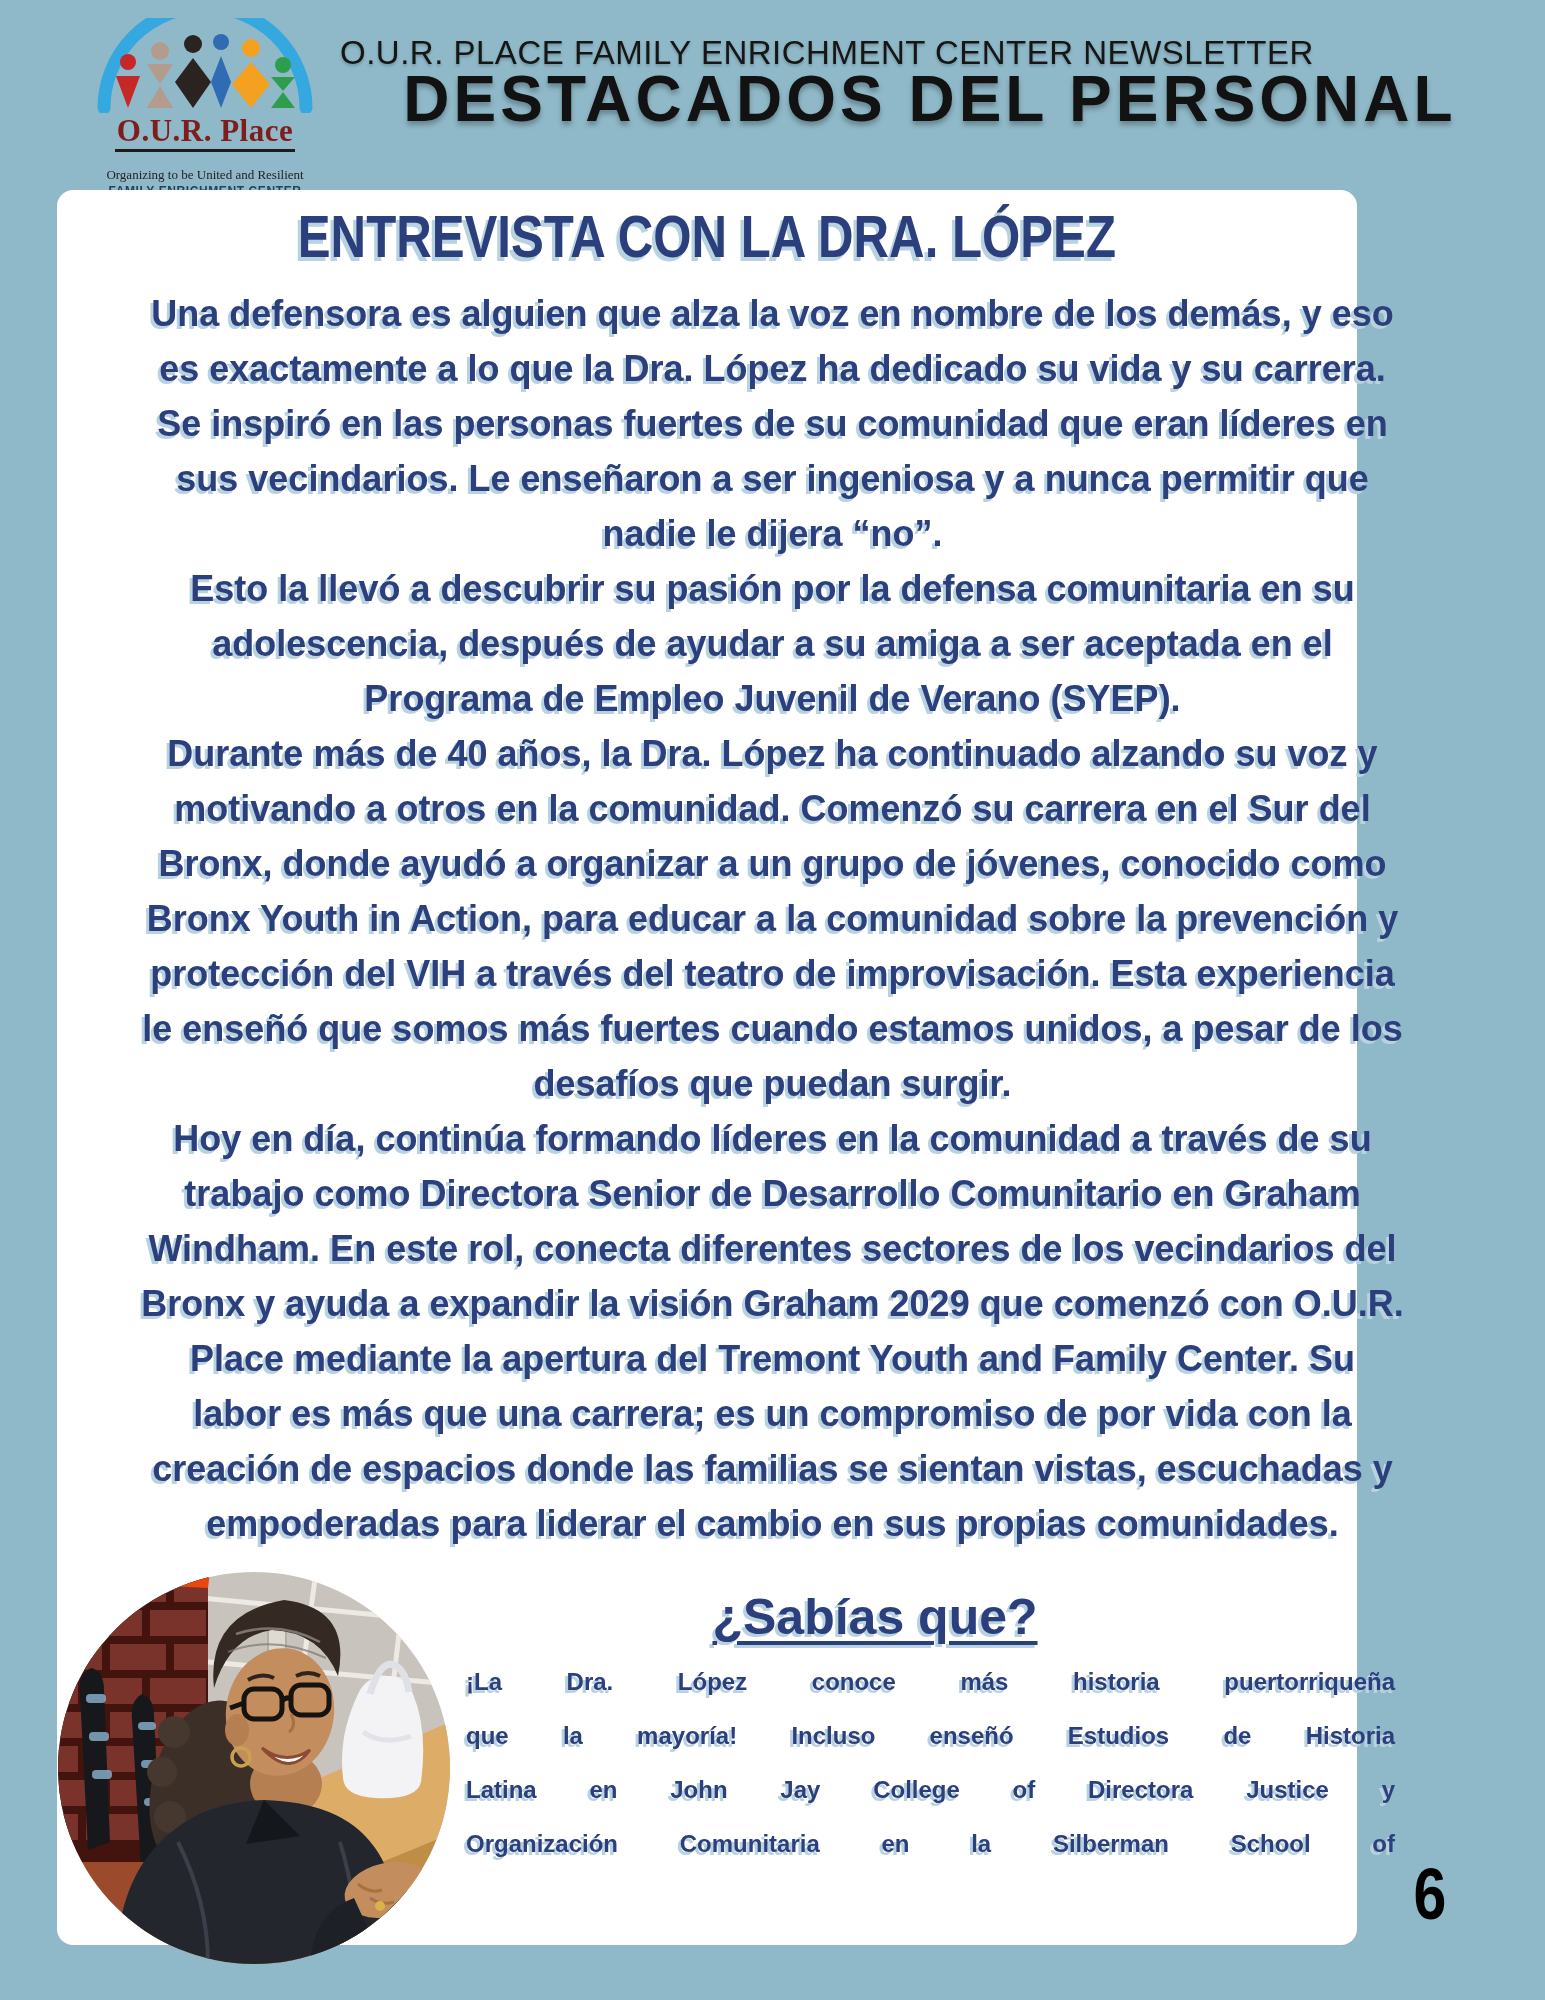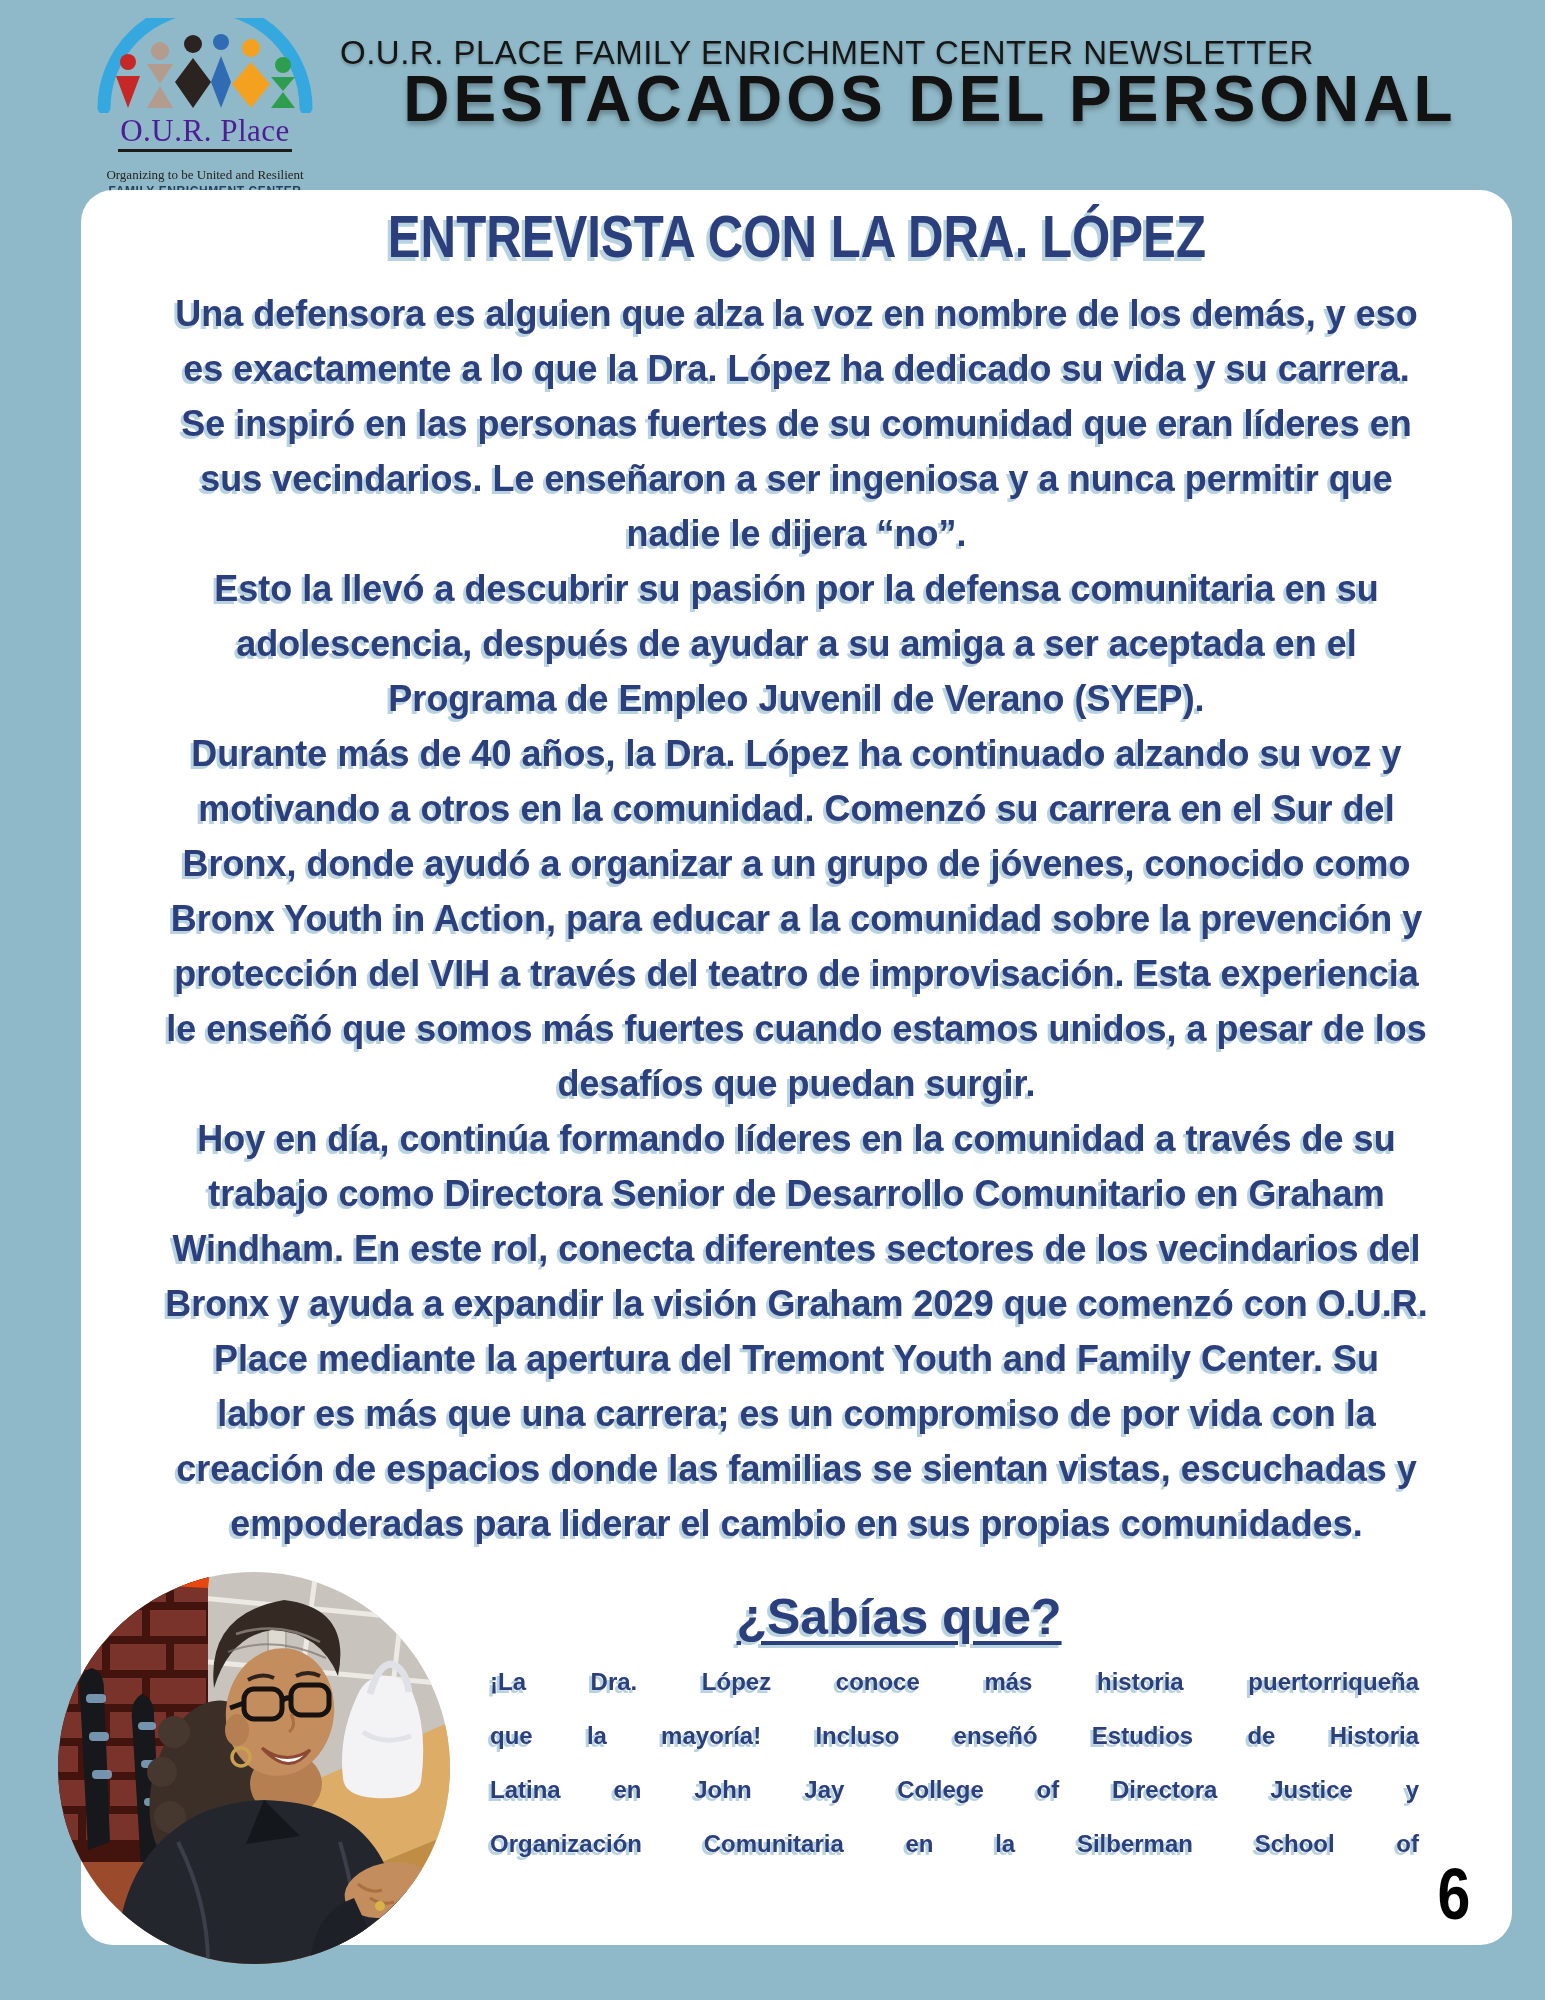--- a/index.html
+++ b/index.html
@@ -5,40 +5,40 @@
   html,body{margin:0;padding:0;background:#6f9fae;}
   #page{
     position:relative; width:1545px; height:2000px; overflow:hidden;
     background:var(--background,#8fb9c8);
     font-family:"Liberation Sans", sans-serif;
   }
   
   .logo{position:absolute; left:88px; top:18px; width:234px; text-align:center;}
   .logo svg{display:block; margin:0 auto;}
   .logo-name{
-    font-family:"Liberation Serif", serif; font-weight:400; font-size:31px;
-    color:#4c1d95; line-height:1; width:fit-content; margin:2px auto 0 auto;
+    font-family:"Liberation Serif", serif; font-weight:700; font-size:31px;
+    color:#7f1d1d; line-height:1; width:fit-content; margin:2px auto 0 auto;
     border-bottom:3px solid #1f1b18; padding:0 2px 3px 2px; letter-spacing:.5px;
   }
   .logo-tagline{font-family:"Liberation Serif", serif; font-size:13px; color:#262220; margin-top:15px;}
   .logo-subtitle{font-size:12px; font-weight:700; letter-spacing:.6px; color:var(--logo-subtitle,#24425f); margin-top:1px;}
   .kicker{
     position:absolute; left:340px; top:34px; width:1180px; text-align:left;
     font-size:33px; font-weight:400; color:#161616; letter-spacing:.5px;
     text-shadow:0 2px 3px rgba(0,0,0,.22);
   }
   .headline{
     position:absolute; left:330px; top:66px; width:1200px; margin:0; text-align:center;
     font-size:64px; font-weight:800; letter-spacing:4px; color:var(--headline,#121212);
     text-shadow:0 4px 5px rgba(0,0,0,.28); line-height:1.05; white-space:nowrap;
   }
   
   .card{
-    position:absolute; left:57px; top:190px; width:1431px; height:1755px;
-    background:var(--card,#ffffff); border-radius:32px;margin-left:24px;
+    position:absolute; left:57px; top:190px; width:1300px; height:1755px;
+    background:var(--card,#ffffff); border-radius:16px;
   }
   .article-title{
     position:absolute; left:0; top:14px; width:100%; margin:0; text-align:center;
     color:var(--navy,#2b3f7d); font-size:60px; font-weight:700; line-height:1.1;
     text-shadow:-4px 4px 0 var(--text-shadow,#b9d2e0);
   }
   .article-title .cond{display:inline-block; transform:scaleX(.82); transform-origin:center; white-space:nowrap;}
   .body-text{
     position:absolute; left:20px; top:96px; width:1391px;
     color:var(--navy,#2b3f7d); font-size:36px; font-weight:700; line-height:55px;

